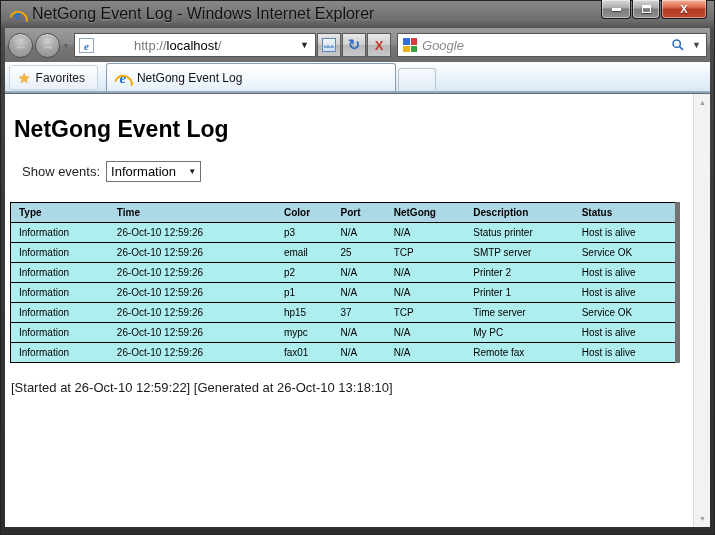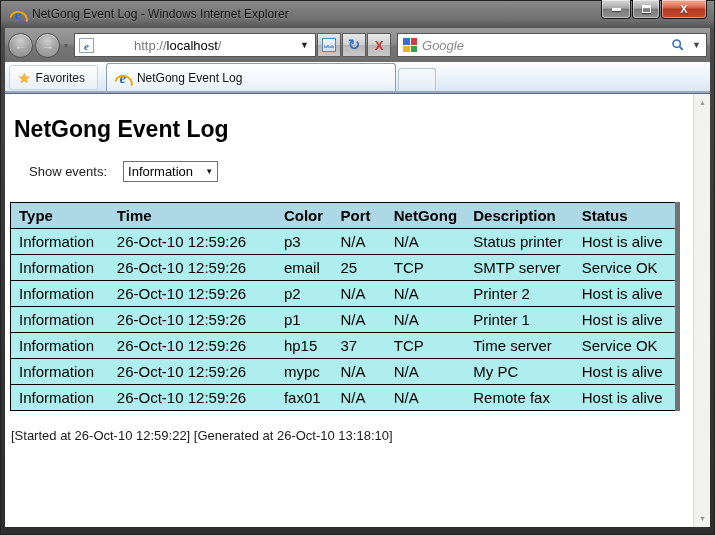--- a/index.html
+++ b/index.html
@@ -4,21 +4,21 @@
 <style>
   * { margin:0; padding:0; box-sizing:border-box; }
   html,body { width:715px; height:535px; font-family:"Liberation Sans","DejaVu Sans",sans-serif; }
   .window {
     width:715px; height:535px; position:relative; overflow:hidden;
     background:linear-gradient(180deg,#8a8a8a 0,#6e6e6e 20px,#4f4f4f 29px,#454545 60px,#3a3a3a 200px,#2e2e2e 100%);
     box-shadow:inset 0 0 0 1px #222;
   }
   
   .titlebar { height:28px; display:flex; align-items:center; padding-left:10px; position:relative; }
-  .title-text { color:#101010; font-size:12px; margin-left:6px; text-shadow:0 1px 1px rgba(255,255,255,.25); }
+  .title-text { color:#101010; font-size:16px; margin-left:6px; text-shadow:0 1px 1px rgba(255,255,255,.25); }
   .win-controls { position:absolute; top:0; right:8px; display:flex; }
   .win-btn {
     height:19px; border:1px solid #1a1a1a; border-top:none; border-radius:0 0 4px 4px;
     display:flex; align-items:center; justify-content:center; color:#fff; cursor:default;
     background:linear-gradient(180deg,#d9d9d9 0,#a8a8a8 45%,#7c7c7c 50%,#909090 100%);
     box-shadow:inset 0 0 0 1px rgba(255,255,255,.45); margin-left:1px;
   }
   .win-btn.min { width:30px; } .win-btn.max { width:28px; }
   .win-btn.close {
     width:46px;
@@ -76,26 +76,26 @@
   .tab-stub { height:22px; width:38px; margin:0 0 0 2px; border:1px solid #b7c4d2; border-bottom:none;
     border-radius:3px 3px 0 0; background:linear-gradient(180deg,#f5f9fd,#e3edf6); align-self:flex-start; margin-top:3px; }
   
   .viewport { margin:0 5px; height:434px; background:#fff; position:relative; border-top:1px solid #5a6a7a; overflow:hidden; }
   .scrollbar { position:absolute; top:0; right:0; width:17px; bottom:0; background:#f2f2f0; border-left:1px solid #dcdcdc; }
   .sb-arrow { position:absolute; left:0; width:17px; height:17px; display:flex; align-items:center; justify-content:center;
     color:#9a9a9a; font-size:7px; }
   .sb-up { top:0; } .sb-down { bottom:0; }
   .page { padding:0 24px 0 5px; }
   .page-title { font-size:23px; font-weight:bold; color:#000; margin:22px 0 0 4px; letter-spacing:0; }
-  .filter-row { margin:18px 0 0 19px; display:flex; align-items:center; gap:16px; font-size:13px; color:#222; }
+  .filter-row { margin:18px 0 0 12px; display:flex; align-items:center; gap:6px; font-size:13px; color:#222; }
   .select { display:flex; align-items:center; justify-content:space-between; width:95px; height:21px;
     border:1px solid #707070; background:#fff; padding:0 4px; font-size:13px; color:#000; }
   .select-caret { font-size:8px; color:#111; }
   
-  table.events { border-collapse:collapse; width:670px; margin:20px 0 0 0; font-size:15px; table-layout:fixed; }
+  table.events { border-collapse:collapse; width:670px; margin:20px 0 0 0; font-size:10px; table-layout:fixed; }
   table.events th, table.events td { border:1px solid #000; border-left:none; border-right:none; padding:4px 8px; text-align:left; white-space:nowrap; overflow:hidden; }
   table.events th:first-child, table.events td:first-child { border-left:1px solid #000; }
   table.events th:last-child, table.events td:last-child { border-right:5px solid #737373; }
   table.events thead th { background:#add8e6; font-weight:bold; color:#000; }
   table.events tbody td { background:#afeeee; color:#000; }
   .footer-note { margin:17px 0 0 1px; font-size:13px; color:#1a1a1a; }
   
   .bottom-border { height:6px; }
 </style>
 </head>

